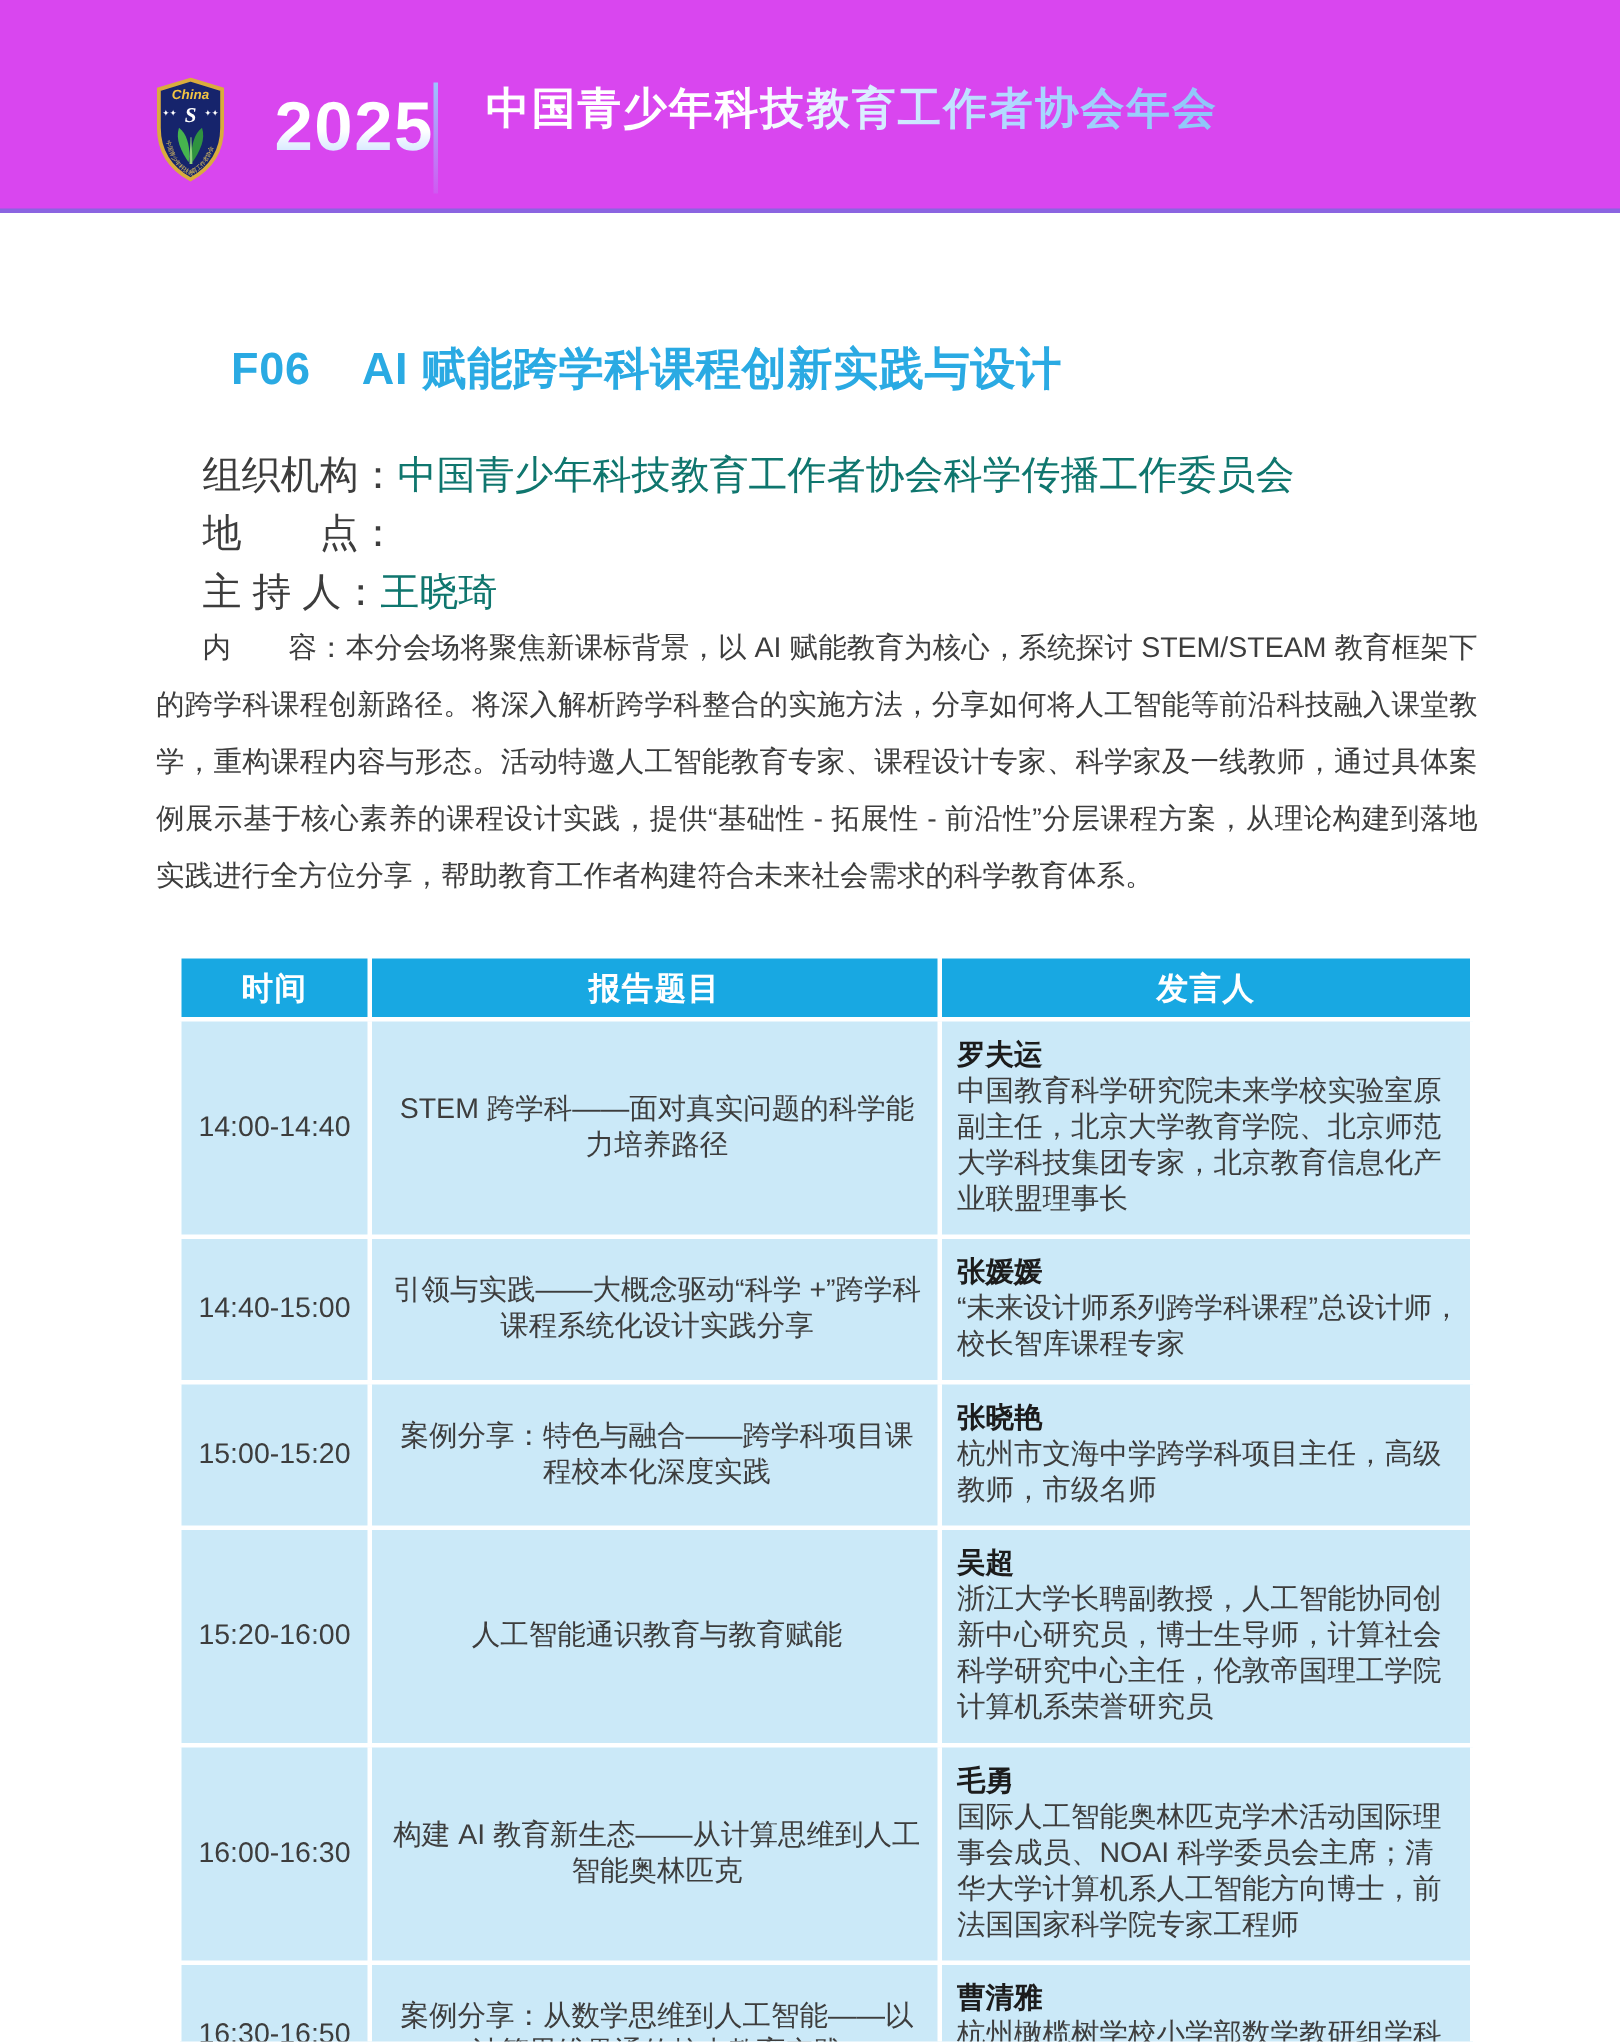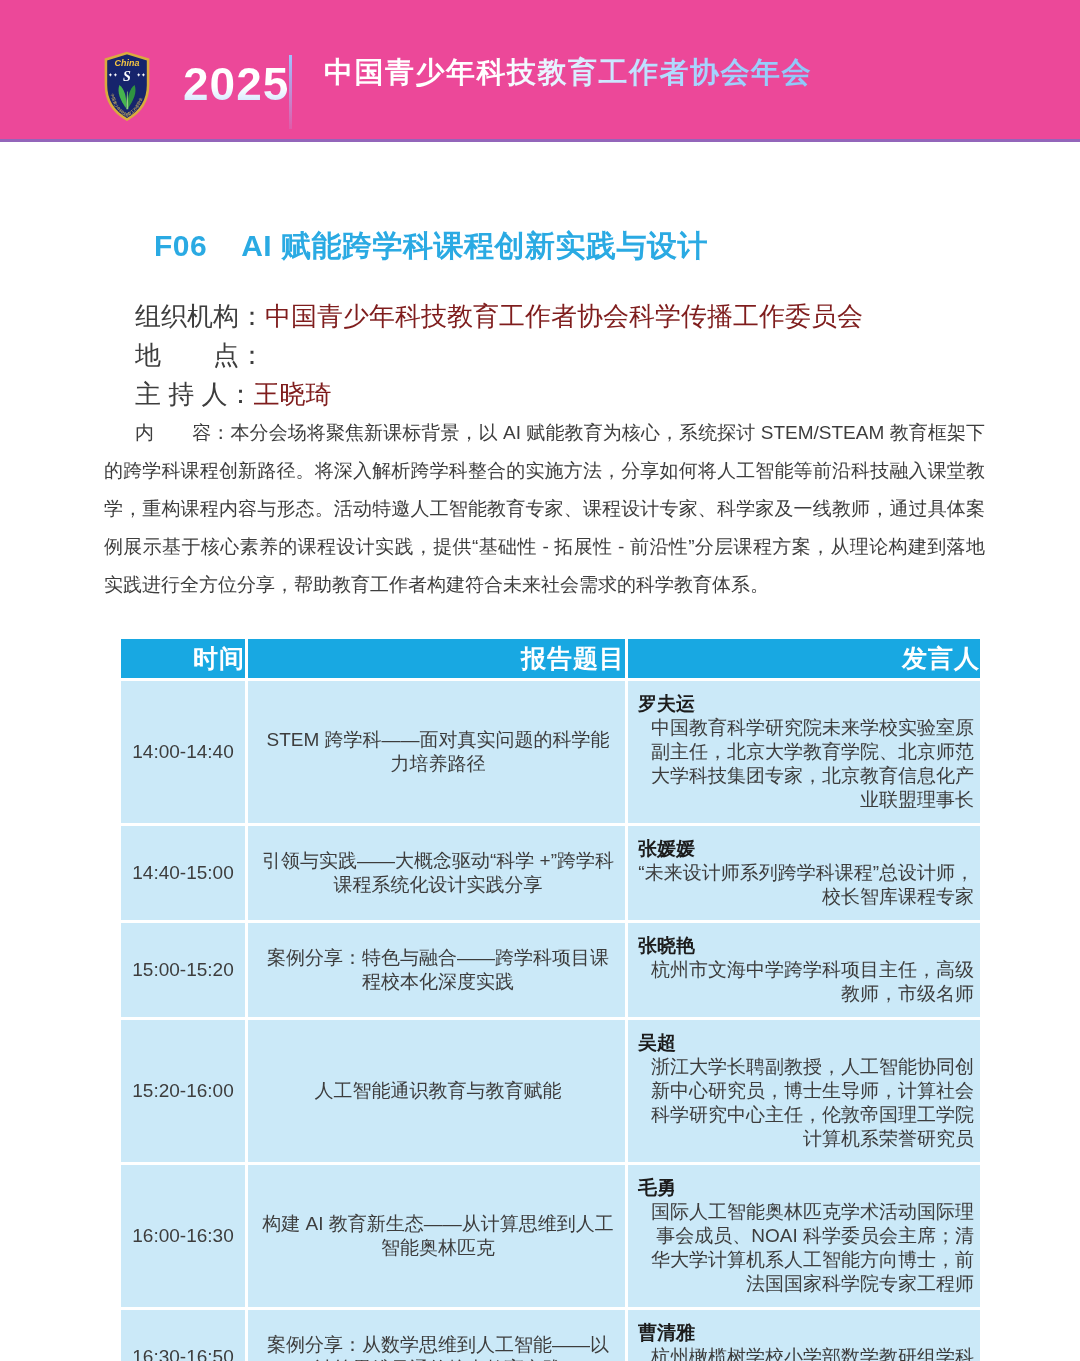--- a/index.html
+++ b/index.html
@@ -1,20 +1,20 @@
 <!DOCTYPE html>
 <html><head>
 <meta charset="utf-8">
 <style>
   * { margin: 0; padding: 0; box-sizing: border-box; }
   html, body { width: 1080px; height: 1361px; overflow: hidden; background: #ffffff; }
   body { font-family: "Liberation Sans", "DejaVu Sans", sans-serif; color: #3d3d3d; }
 
   
-  .banner { position: relative; width: 1080px; height: 142px; background: #ec4899; text-decoration: underline; }
+  .banner { position: relative; width: 1080px; height: 142px; background: #d946ef; text-decoration: underline; }
   .banner::after { content:""; position:absolute; left:0; bottom:0; width:100%; height:3px; background:#4a7dd6; opacity:.55; }
   .logo { position: absolute; left: 104px; top: 45px; width: 46px; height: 84px; }
   .year { position: absolute; left: 183px; top: 57px; font-size: 46px; font-weight: 800; letter-spacing: 1px;
           background: linear-gradient(180deg,#ffffff 55%, #bcd9ff); -webkit-background-clip: text; background-clip: text;
           -webkit-text-fill-color: transparent; color:#fff; }
   .v-divider { position: absolute; left: 289px; top: 55px; width: 3px; height: 74px;
                background: linear-gradient(180deg, #9cc4ff, rgba(156,196,255,.15)); }
   .banner-titles { position: absolute; left: 324px; top: 53px; }
   .banner-title { font-size: 29px; font-weight: 800; letter-spacing: 1.5px;
           background: linear-gradient(96deg,#ffffff 35%, #a9d6ff 75%, #8cc6f8);
@@ -22,37 +22,37 @@
   .banner-subtitle { margin-top: 9px; font-size: 19px; color: #f2f7ff; letter-spacing: 1px; }
 
   
   .content { position: relative; width: 881px; margin-left: 104px; }
   .session-title { margin: 84px 0 0 50px; font-size: 30px; font-weight: 800; color: #2aaae3; letter-spacing: .5px; }
   .session-title .code { margin-right: 34px; }
 
   .meta { margin-top: 30px; font-size: 26px; }
   .meta-row { display: flex; margin-left: 31px; line-height: 39px; }
   .meta-label { white-space: pre; color: #3d3d3d; }
-  .meta-value { color: #7f1d1d; text-align: center; }
+  .meta-value { color: #0f766e; text-align: center; }
   .description { margin-top: 0; font-size: 19px; line-height: 38px; text-align: justify; text-justify: inter-ideograph; }
   .description .desc-label { white-space: pre; margin-left: 31px; }
 
   
   .schedule { margin: 32px 0 0 14px; width: 862px; border-collapse: collapse; table-layout: fixed; font-size: 19px; }
   .schedule col.c-time { width: 127px; }
   .schedule col.c-topic { width: 380px; }
   .schedule col.c-speaker { width: 355px; }
-  .schedule th { background: #18a8e2; color: #ffffff; font-weight: 700; height: 42px; font-size: 25px; letter-spacing: 1px; text-align: right; }
+  .schedule th { background: #18a8e2; color: #ffffff; font-weight: 700; height: 42px; font-size: 21px; letter-spacing: 1px; }
   .schedule th, .schedule td { border: 3px solid #ffffff; }
   .schedule td { background: #cbe9f8; vertical-align: middle; padding: 11px 8px; line-height: 24px; }
   .schedule td.t-time { text-align: center; padding: 6px 2px; white-space: nowrap; }
   .schedule td.t-topic { padding-left: 11px; text-align: center; }
   .schedule td.t-speaker { padding-left: 10px; padding-right: 6px; }
   .spk-name { font-weight: 800; color: #1c1c1c; }
-  .spk-desc { color: #3d3d3d; text-align: right; }
+  .spk-desc { color: #3d3d3d; }
 </style>
 </head>
 <body>
 
 <header class="banner">
   <svg class="logo" viewBox="0 0 72 110" aria-hidden="true">
     <path d="M36 2 L69 12 V52 C69 80 54 96 36 106 C18 96 3 80 3 52 V12 Z" fill="#16246c" stroke="#d9ac3d" stroke-width="4"></path>
     <text x="36" y="22" text-anchor="middle" font-size="14" font-weight="bold" font-style="italic" fill="#f3c443" font-family="Liberation Sans, sans-serif">China</text>
     <text x="14" y="40" text-anchor="middle" font-size="9" fill="#ffffff">✦✦</text>
     <text x="58" y="40" text-anchor="middle" font-size="9" fill="#ffffff">✦✦</text>

